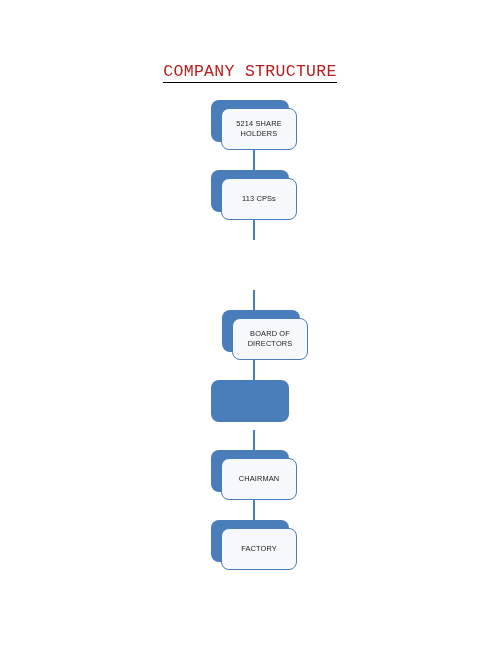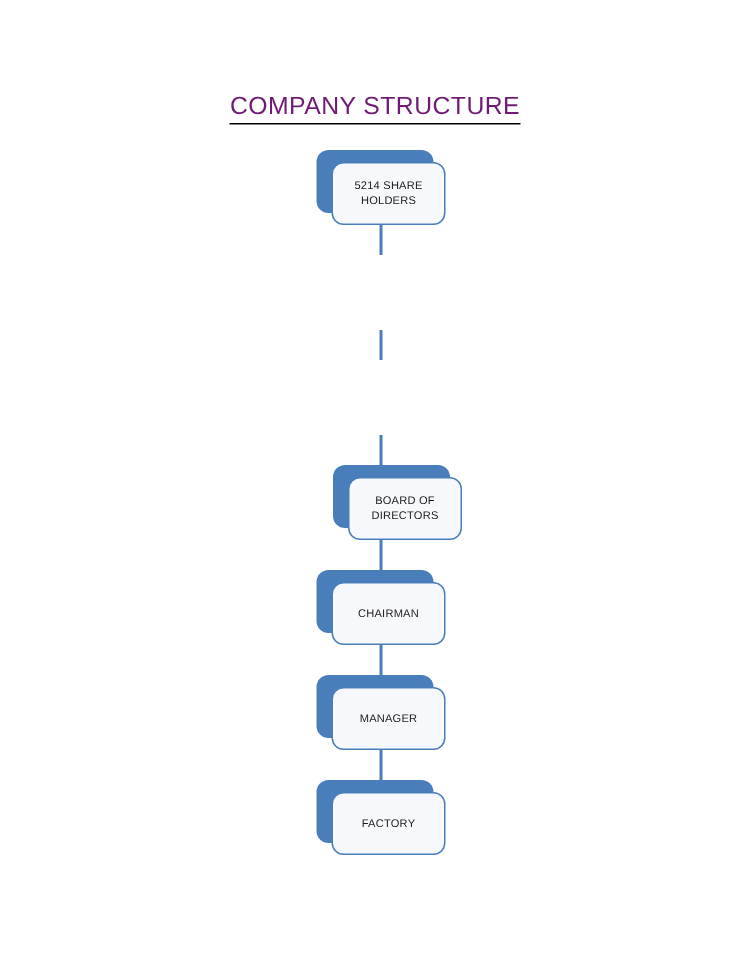--- a/index.html
+++ b/index.html
@@ -24,24 +24,24 @@
     background: #ffffff;
   }
 
   
   #doc-title {
     position: absolute;
     left: 0;
     top: 62px;
     width: 500px;
     text-align: center;
-    font-family: Liberation Sans, sans-serif;
+    font-family: Liberation Mono, monospace;
     font-size: 16.5px;
     letter-spacing: 0.3px;
-    color: #701a75;
+    color: #b91c1c;
     white-space: nowrap;
   }
   #doc-title .tt {
     display: inline-block;
     border-bottom: 1px solid #000000;
     padding-bottom: 1px;
   }
 
   
   #flow {
@@ -114,49 +114,52 @@
     <div class="node" style="left:211px; top:100px; height:42px;">
       <div class="plate"></div>
       <div class="card">
         <span class="label">5214 SHARE
 HOLDERS</span>
       </div>
     </div>
 
     <div class="connector" style="left:253px; top:150px; height:20px;"></div>
 
+    <div class="node" style="left:211px; top:170px; height:42px;">
+      <div class="plate"></div>
+      <div class="card">
+        <span class="label">113 CPSs</span>
+      </div>
+    </div>
 
     <div class="connector" style="left:253px; top:220px; height:20px;"></div>
 
 
     <div class="connector" style="left:253px; top:290px; height:20px;"></div>
 
     <div class="node" style="left:222px; top:310px; height:42px;">
       <div class="plate"></div>
       <div class="card">
         <span class="label">BOARD OF
 DIRECTORS</span>
       </div>
     </div>
 
     <div class="connector" style="left:253px; top:360px; height:20px;"></div>
 
     <div class="node" style="left:211px; top:380px; height:42px;">
       <div class="plate"></div>
-      <div class="card">
-        <span class="label">CHAIRMAN</span>
-      </div>
     </div>
 
     <div class="connector" style="left:253px; top:430px; height:20px;"></div>
 
     <div class="node" style="left:211px; top:450px; height:42px;">
       <div class="plate"></div>
       <div class="card">
-        <span class="label">MANAGER</span>
+        <span class="label">CHAIRMAN</span>
       </div>
     </div>
 
     <div class="connector" style="left:253px; top:500px; height:20px;"></div>
 
     <div class="node" style="left:211px; top:520px; height:42px;">
       <div class="plate"></div>
       <div class="card">
         <span class="label">FACTORY</span>
       </div>

